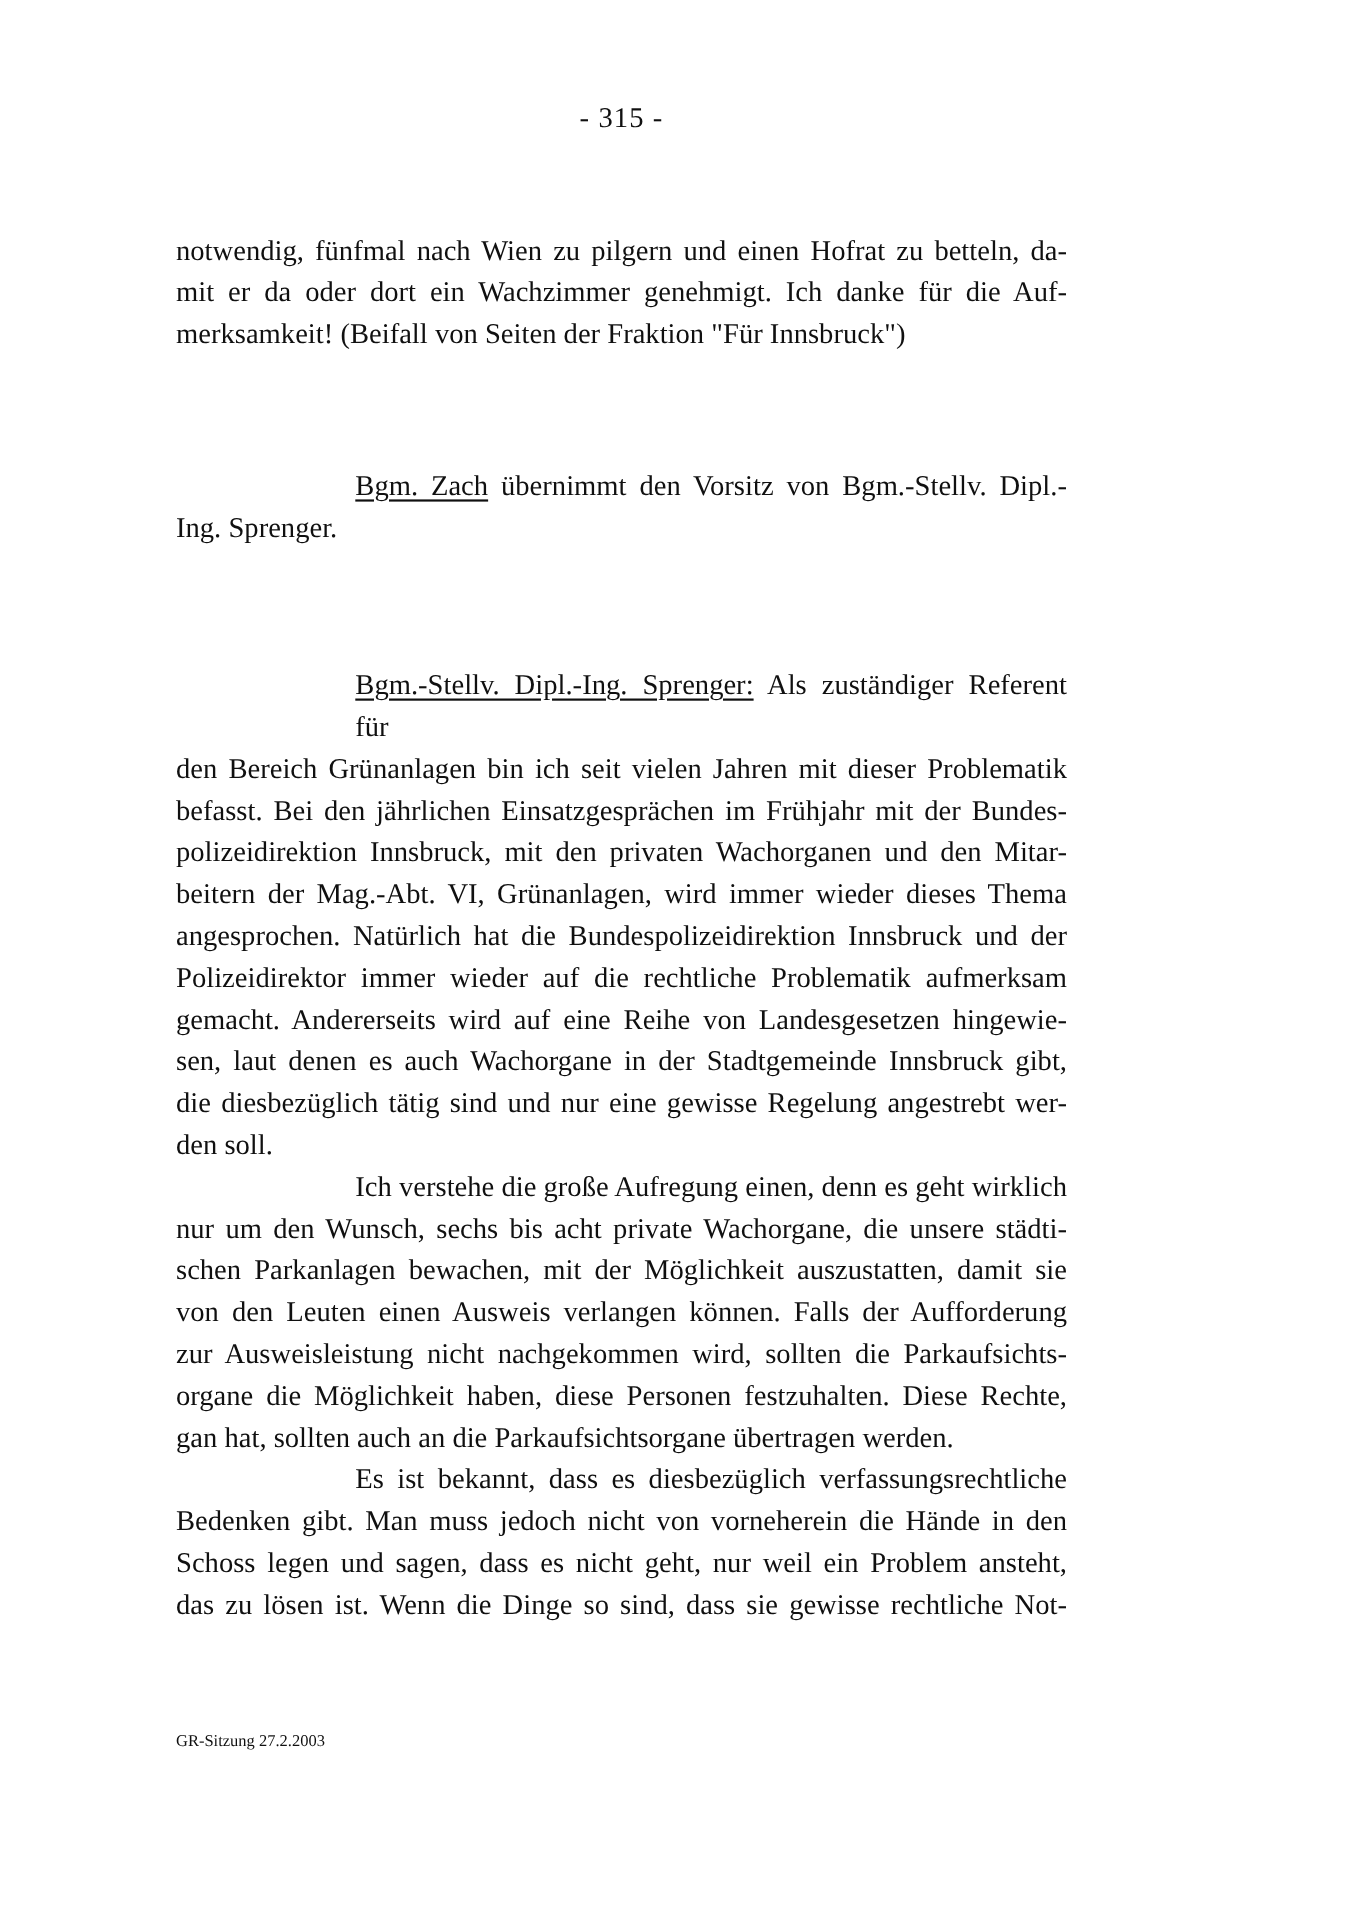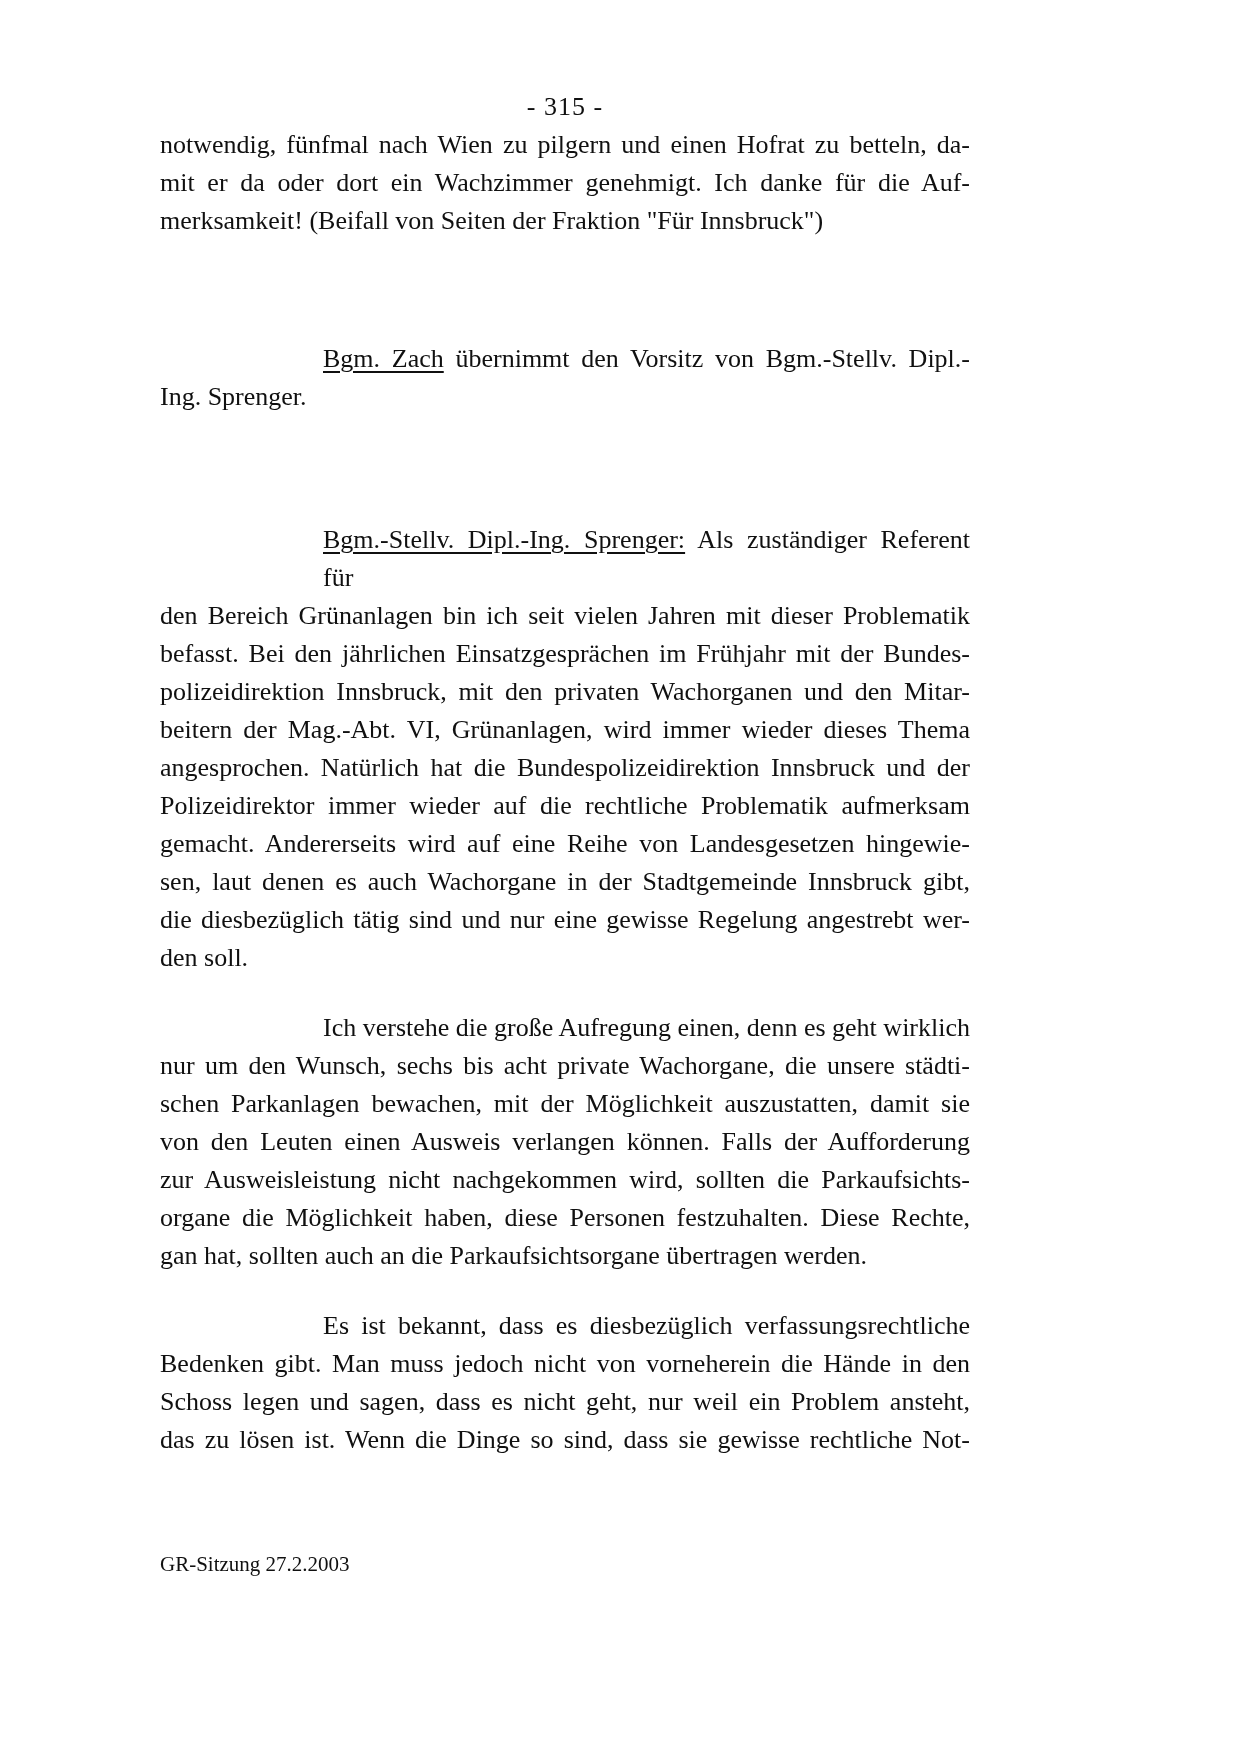--- a/index.html
+++ b/index.html
@@ -18,37 +18,37 @@
     font-size: 26px;
     line-height: 38px;
     color: #101010;
     background: #ffffff;
   }
   .pagenum {
     text-align: center;
     letter-spacing: 1px;
   }
   .para { margin: 0; }
-  .para-cont   { }
+  .para-cont   { margin-top: 83px; }
   .para-stage  { margin-top: 100px; }
   .para-speech { margin-top: 105px; }
   .ln { text-align: left; white-space: normal; }
   .ln.j {
     text-align: justify;
     text-align-last: justify;
   }
-  .ln.ind { padding-left: 163px; margin-top: 32px; }
+  .ln.ind { padding-left: 163px; }
   .u {
     text-decoration: underline;
     text-decoration-thickness: 2px;
     text-underline-offset: 4px;
   }
   .footer {
     margin-top: 91px;
-    font-size: 21px;
+    font-size: 15px;
     line-height: 28px;
     text-align: left;
   }
 </style>
 </head>
 <body>
 
 <div class="page">
 
   <div class="pagenum">- 315 -</div>

